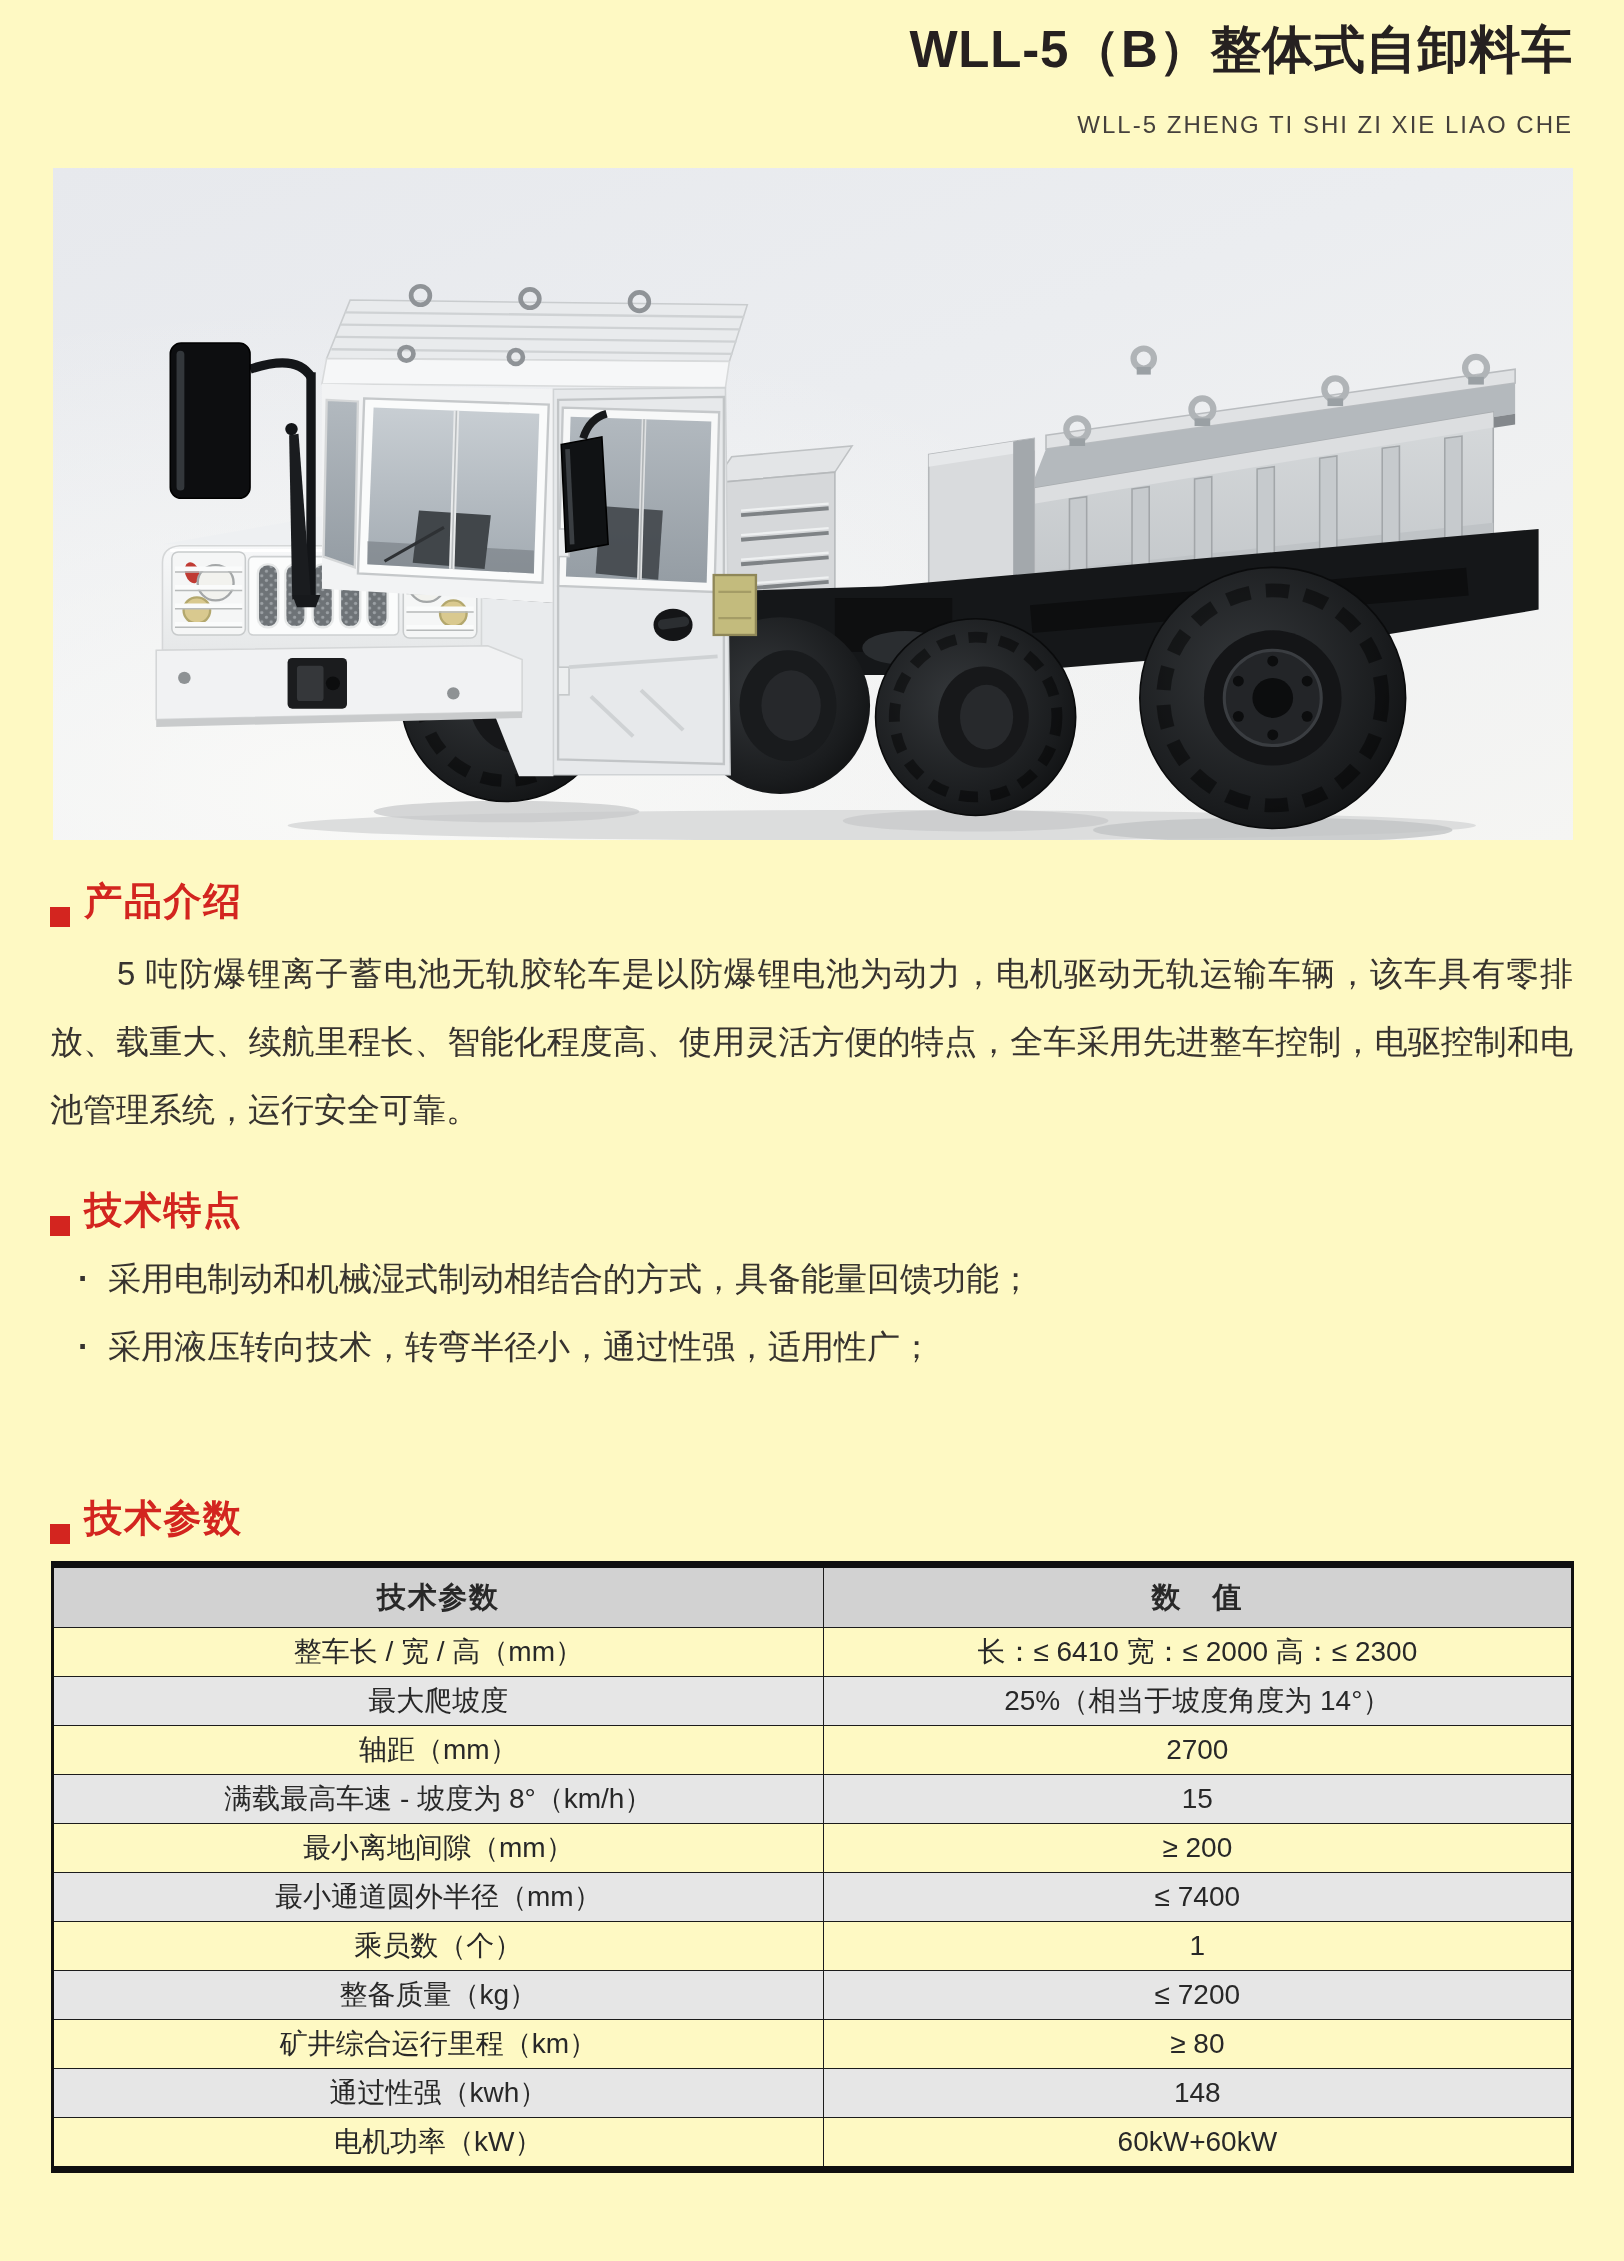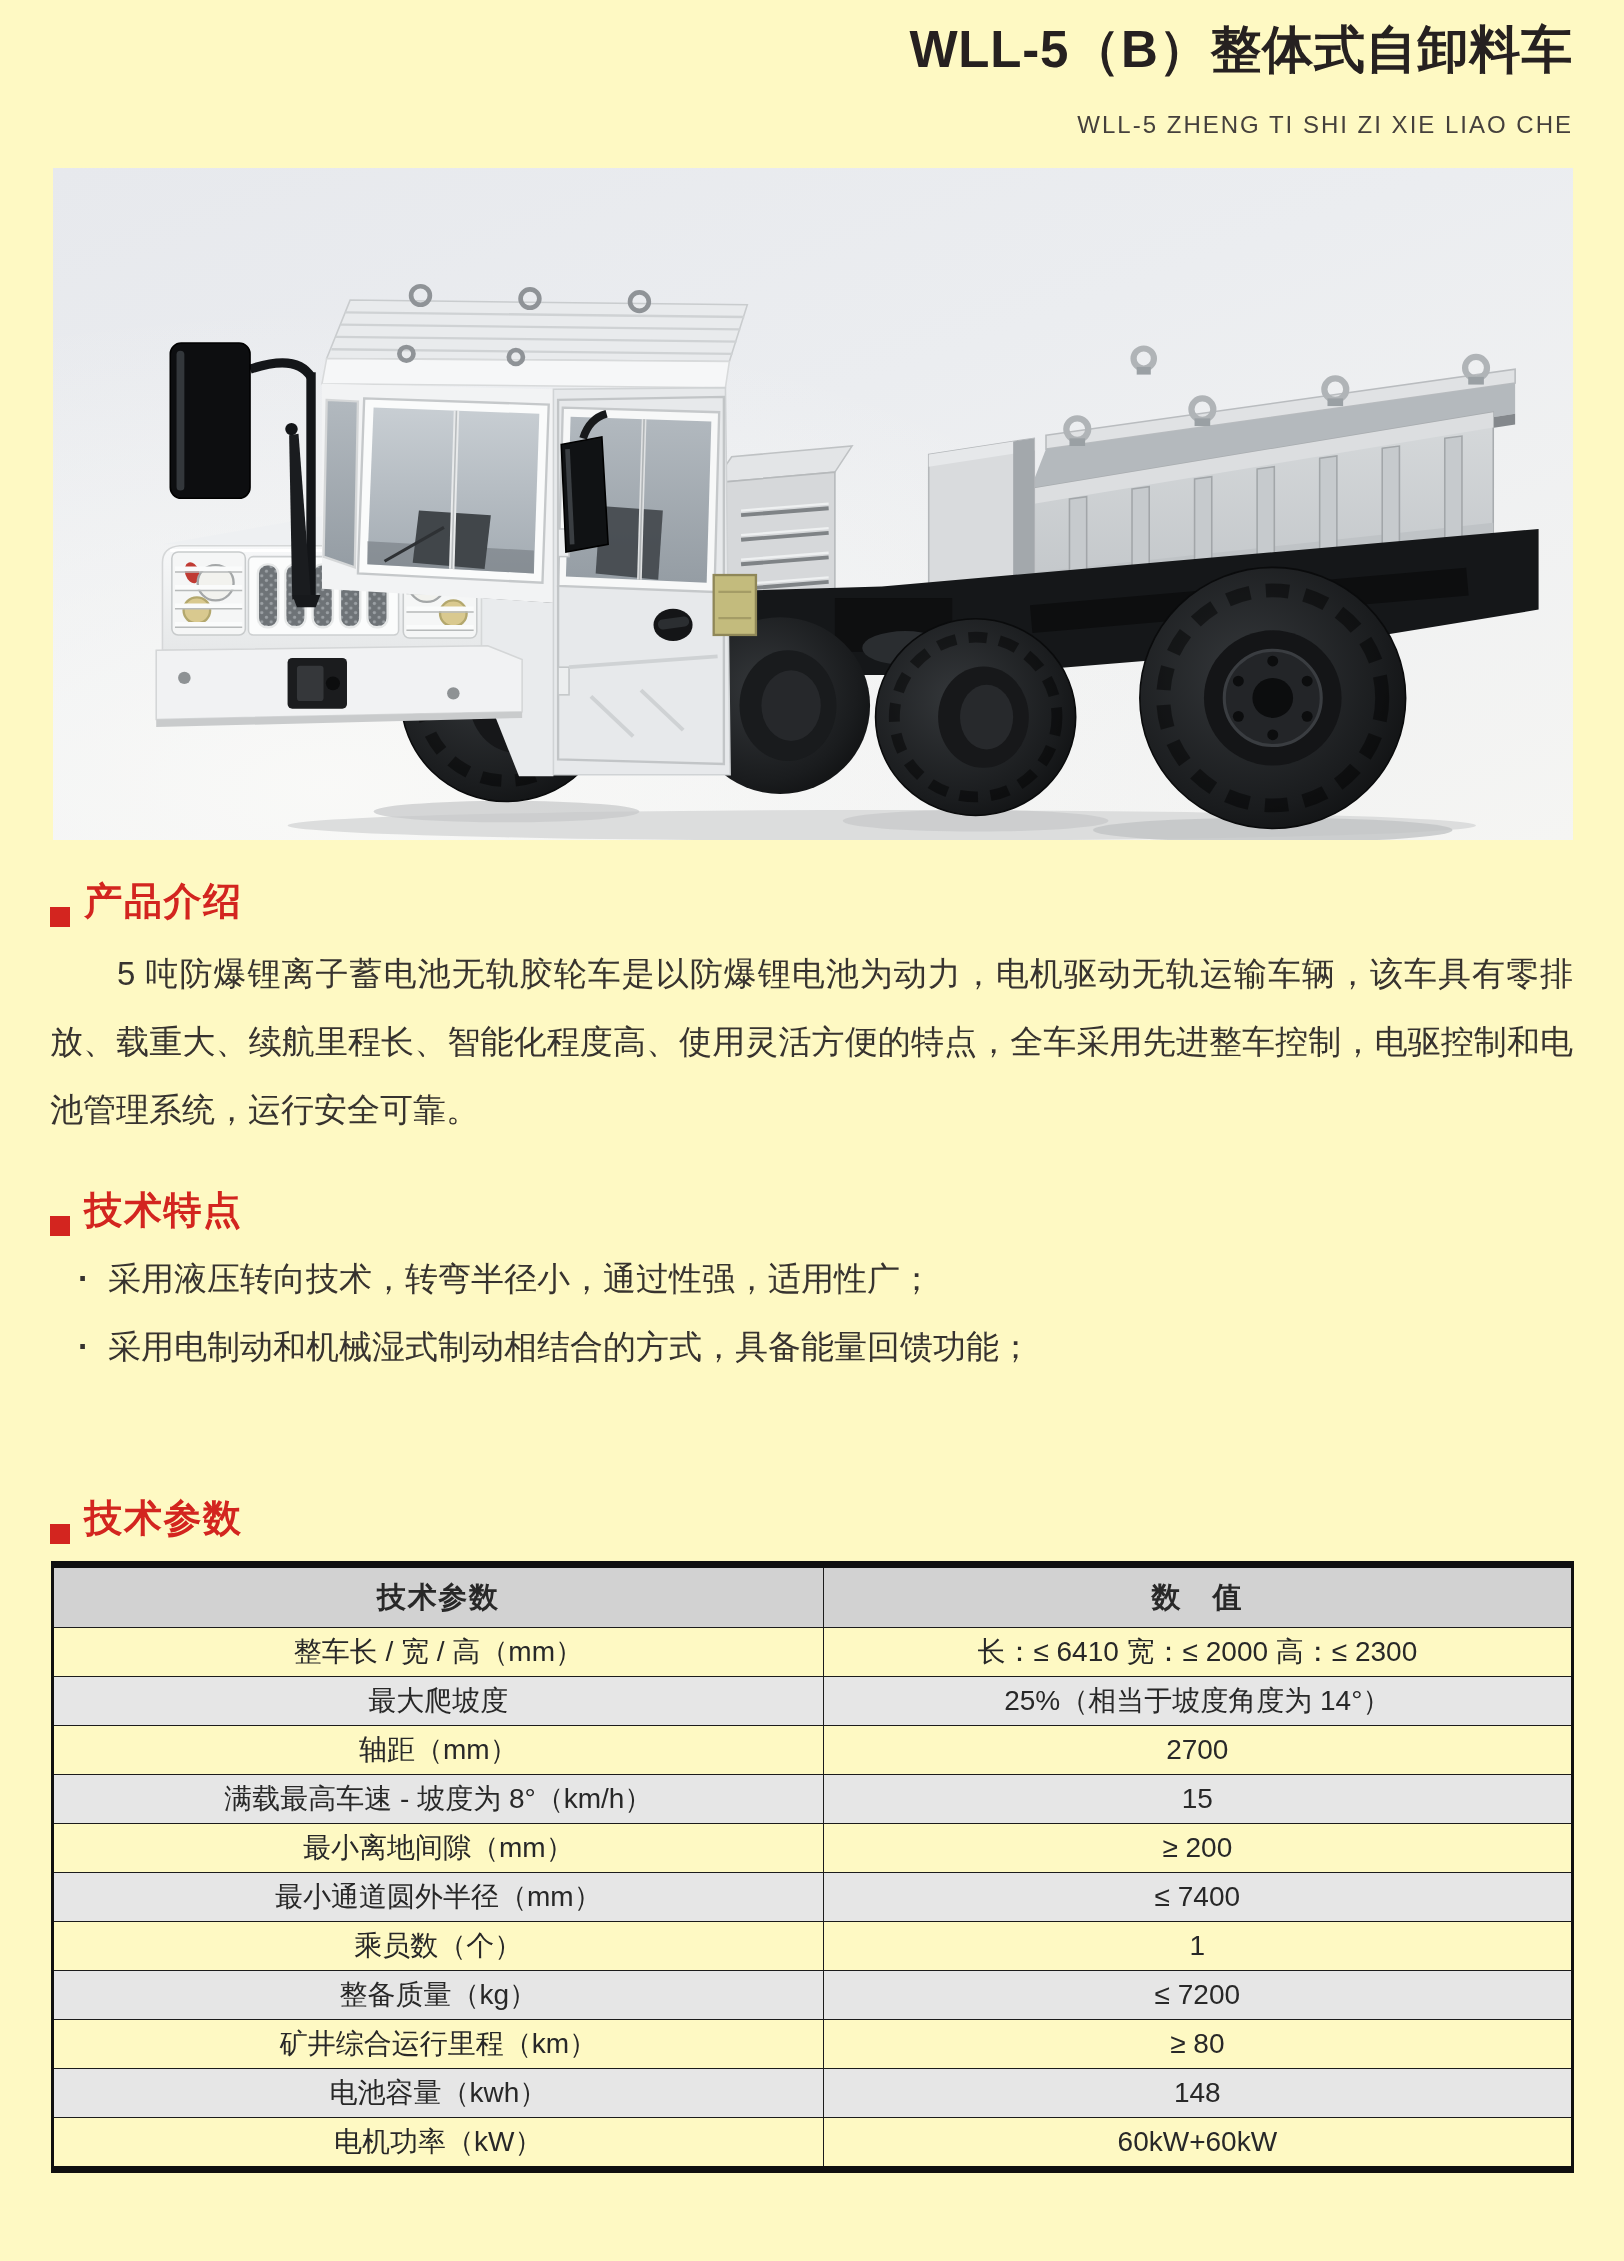--- a/index.html
+++ b/index.html
@@ -327,22 +327,22 @@
     <span class="red-square"></span>
     <span>产品介绍</span>
   </div>
   <div class="intro-body">5 吨防爆锂离子蓄电池无轨胶轮车是以防爆锂电池为动力，电机驱动无轨运输车辆，该车具有零排放、载重大、续航里程长、智能化程度高、使用灵活方便的特点，全车采用先进整车控制，电驱控制和电池管理系统，运行安全可靠。</div>
 
   <div class="section-heading" id="sec-features">
     <span class="red-square"></span>
     <span>技术特点</span>
   </div>
   <ul class="features">
+    <li>采用电制动和机械湿式制动相结合的方式，具备能量回馈功能；</li>
     <li>采用液压转向技术，转弯半径小，通过性强，适用性广；</li>
-    <li>采用电制动和机械湿式制动相结合的方式，具备能量回馈功能；</li>
   </ul>
 
   <div class="section-heading" id="sec-specs">
     <span class="red-square"></span>
     <span>技术参数</span>
   </div>
 
   <table class="spec-table">
     <colgroup>
         <col style="width:50.7%">
@@ -385,21 +385,21 @@
         </tr>
       <tr>
           <td>整备质量（kg）</td>
           <td>≤ 7200</td>
         </tr>
       <tr>
           <td>矿井综合运行里程（km）</td>
           <td>≥ 80</td>
         </tr>
       <tr>
-          <td>电池容量（kwh）</td>
+          <td>通过性强（kwh）</td>
           <td>148</td>
         </tr>
       <tr>
           <td>电机功率（kW）</td>
           <td>60kW+60kW</td>
         </tr>
     </tbody>
   </table>
 
 </div>

